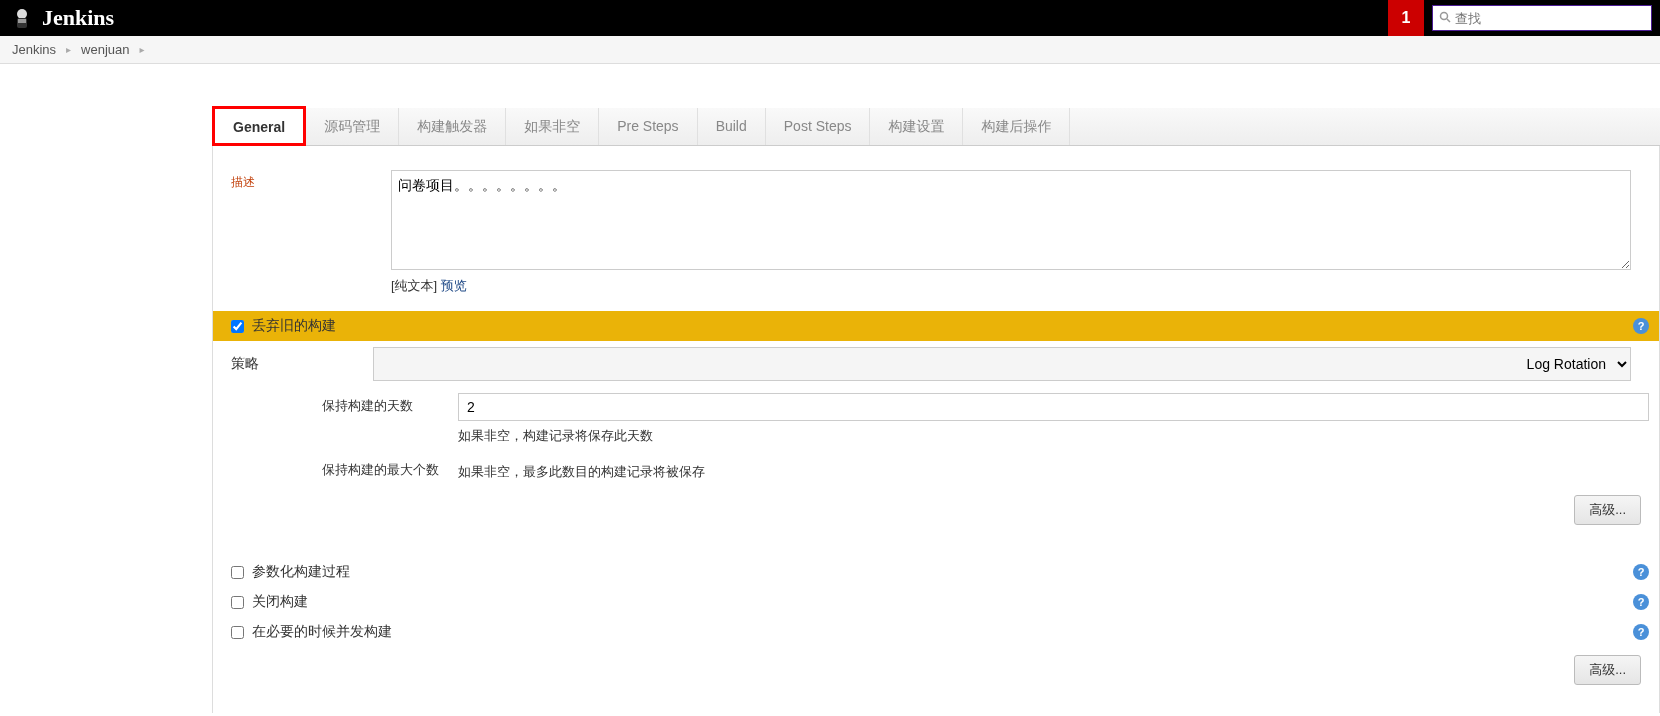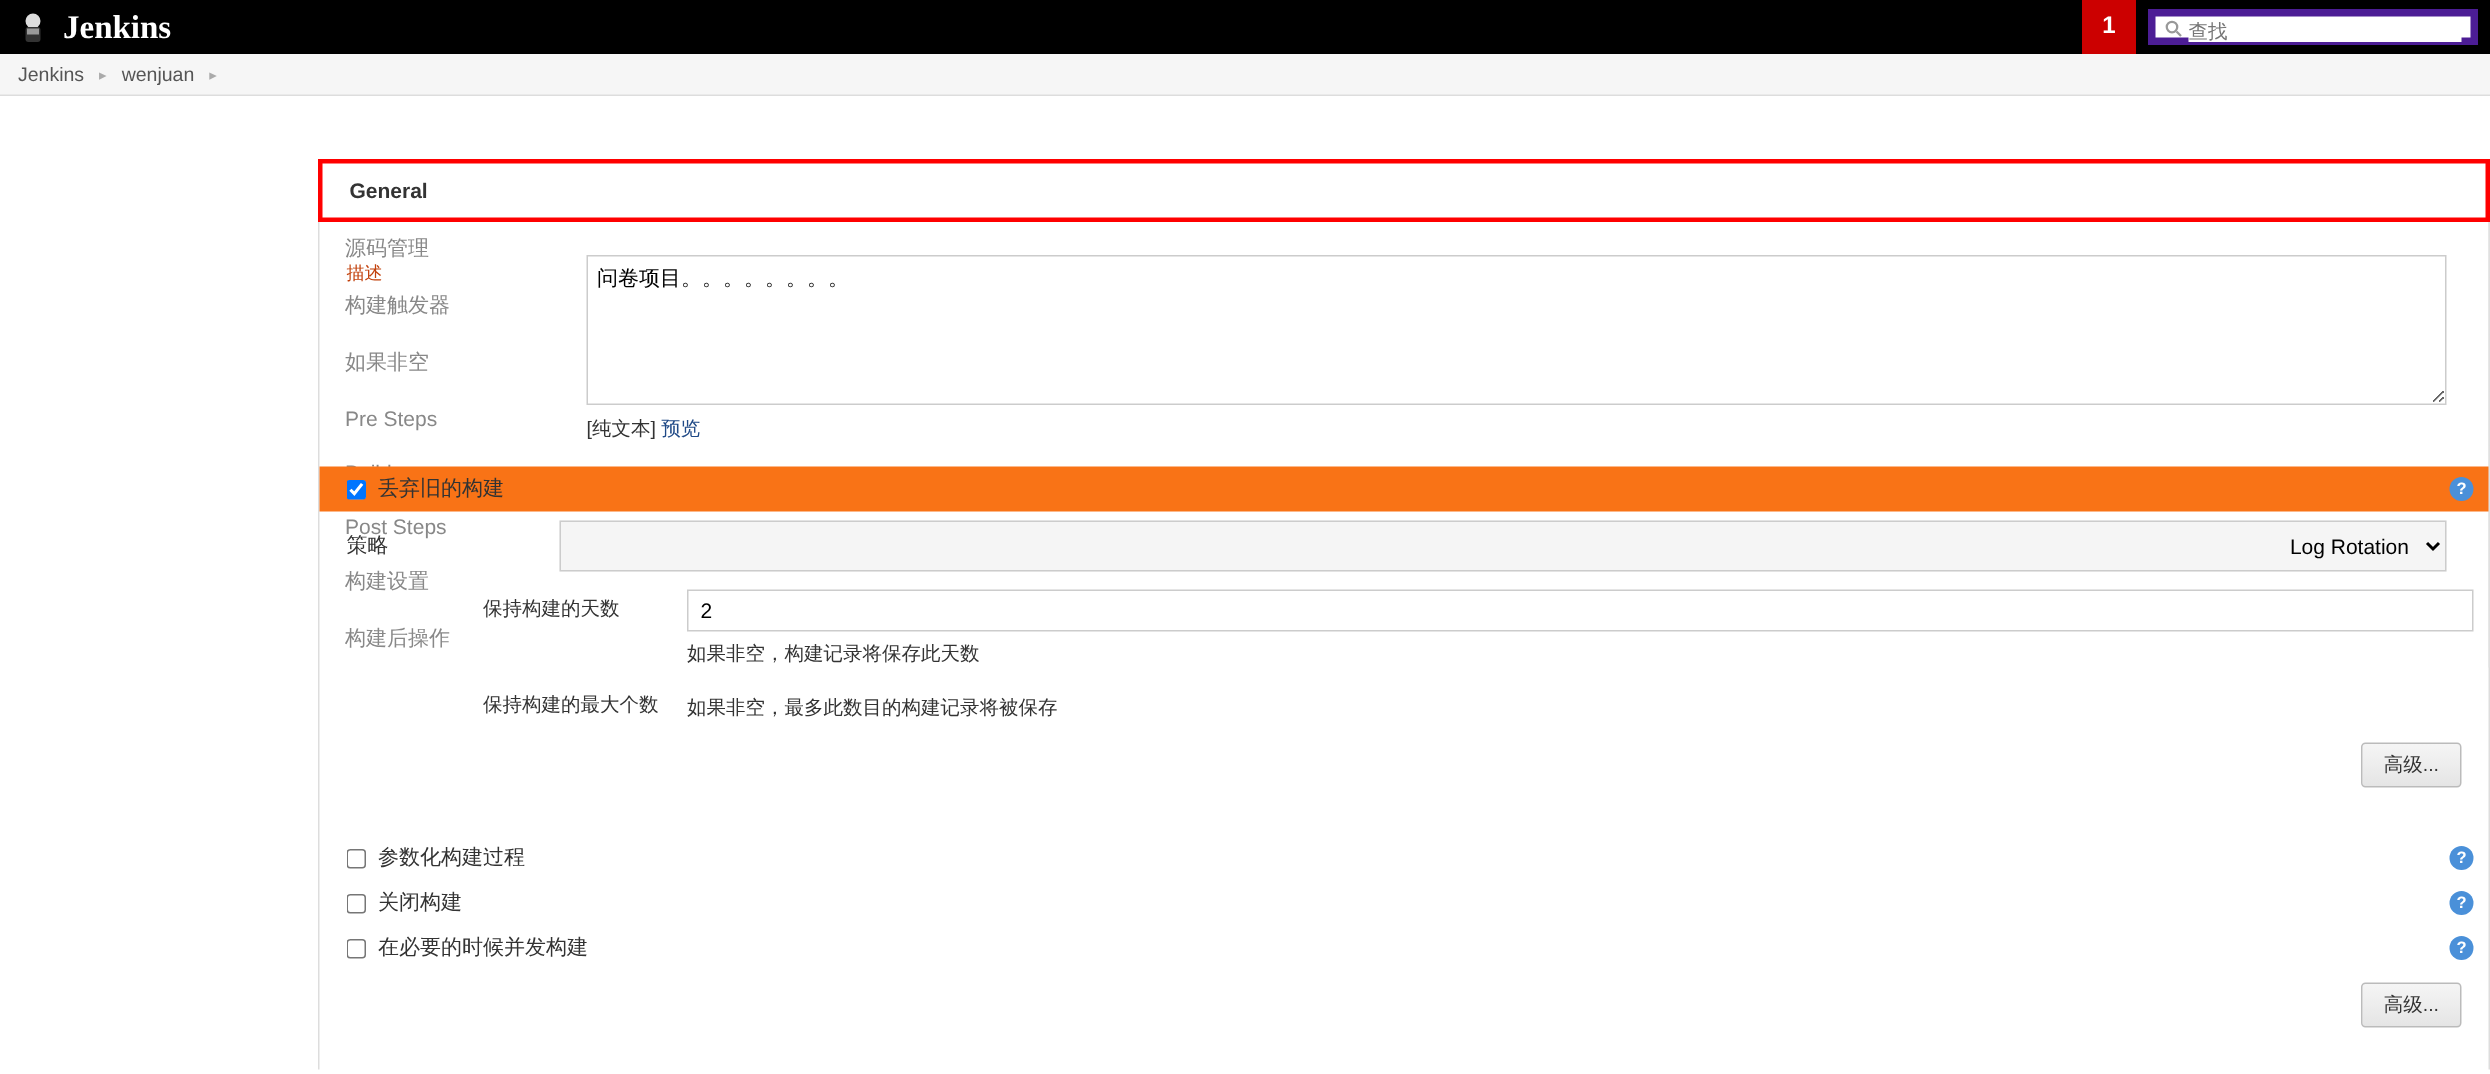--- a/index.html
+++ b/index.html
@@ -56,25 +56,25 @@
       display: flex;
       align-items: center;
       justify-content: center;
       font-weight: bold;
       font-size: 16px;
     }
     .search-box {
       width: 220px;
       height: 24px;
       margin: 0 8px;
-      padding: 2px 6px;
-      border: 5px solid #4c1d95;
+      padding: 12px 6px;
+      border: 1px solid #4c1d95;
       background: #fff;
       display: flex;
-      align-items: flex-start;
+      align-items: center;
     }
     .search-icon {
       color: #999;
       margin-right: 4px;
       font-size: 12px;
     }
     .search-input {
       border: none;
       outline: none;
       flex: 1;
@@ -101,21 +101,20 @@
     }
     .main-content {
       padding: 0 0 30px 212px;
     }
     .tabs {
       display: flex;
       border-bottom: 1px solid #ccc;
       background: linear-gradient(#f9f9f9, #eee);
       margin-top: 44px;
       height: 38px;
-      flex-direction: column;
     }
     .tab {
       padding: 10px 18px;
       color: #888;
       cursor: pointer;
       border-right: 1px solid #e0e0e0;
       font-size: 14px;
     }
     .tab.active {
       background: #fff;
@@ -162,21 +161,21 @@
       margin-top: 4px;
     }
     .preview-link {
       color: #204a87;
       cursor: pointer;
     }
     .checkbox-row {
       display: flex;
       align-items: center;
       padding: 6px 18px;
-      background: #f97316;
+      background: #eab308;
       position: relative;
     }
     .checkbox-row.narrow {
       background: transparent;
     }
     .checkbox-row input[type="checkbox"] {
       margin-right: 8px;
       cursor: pointer;
     }
     .checkbox-label {

